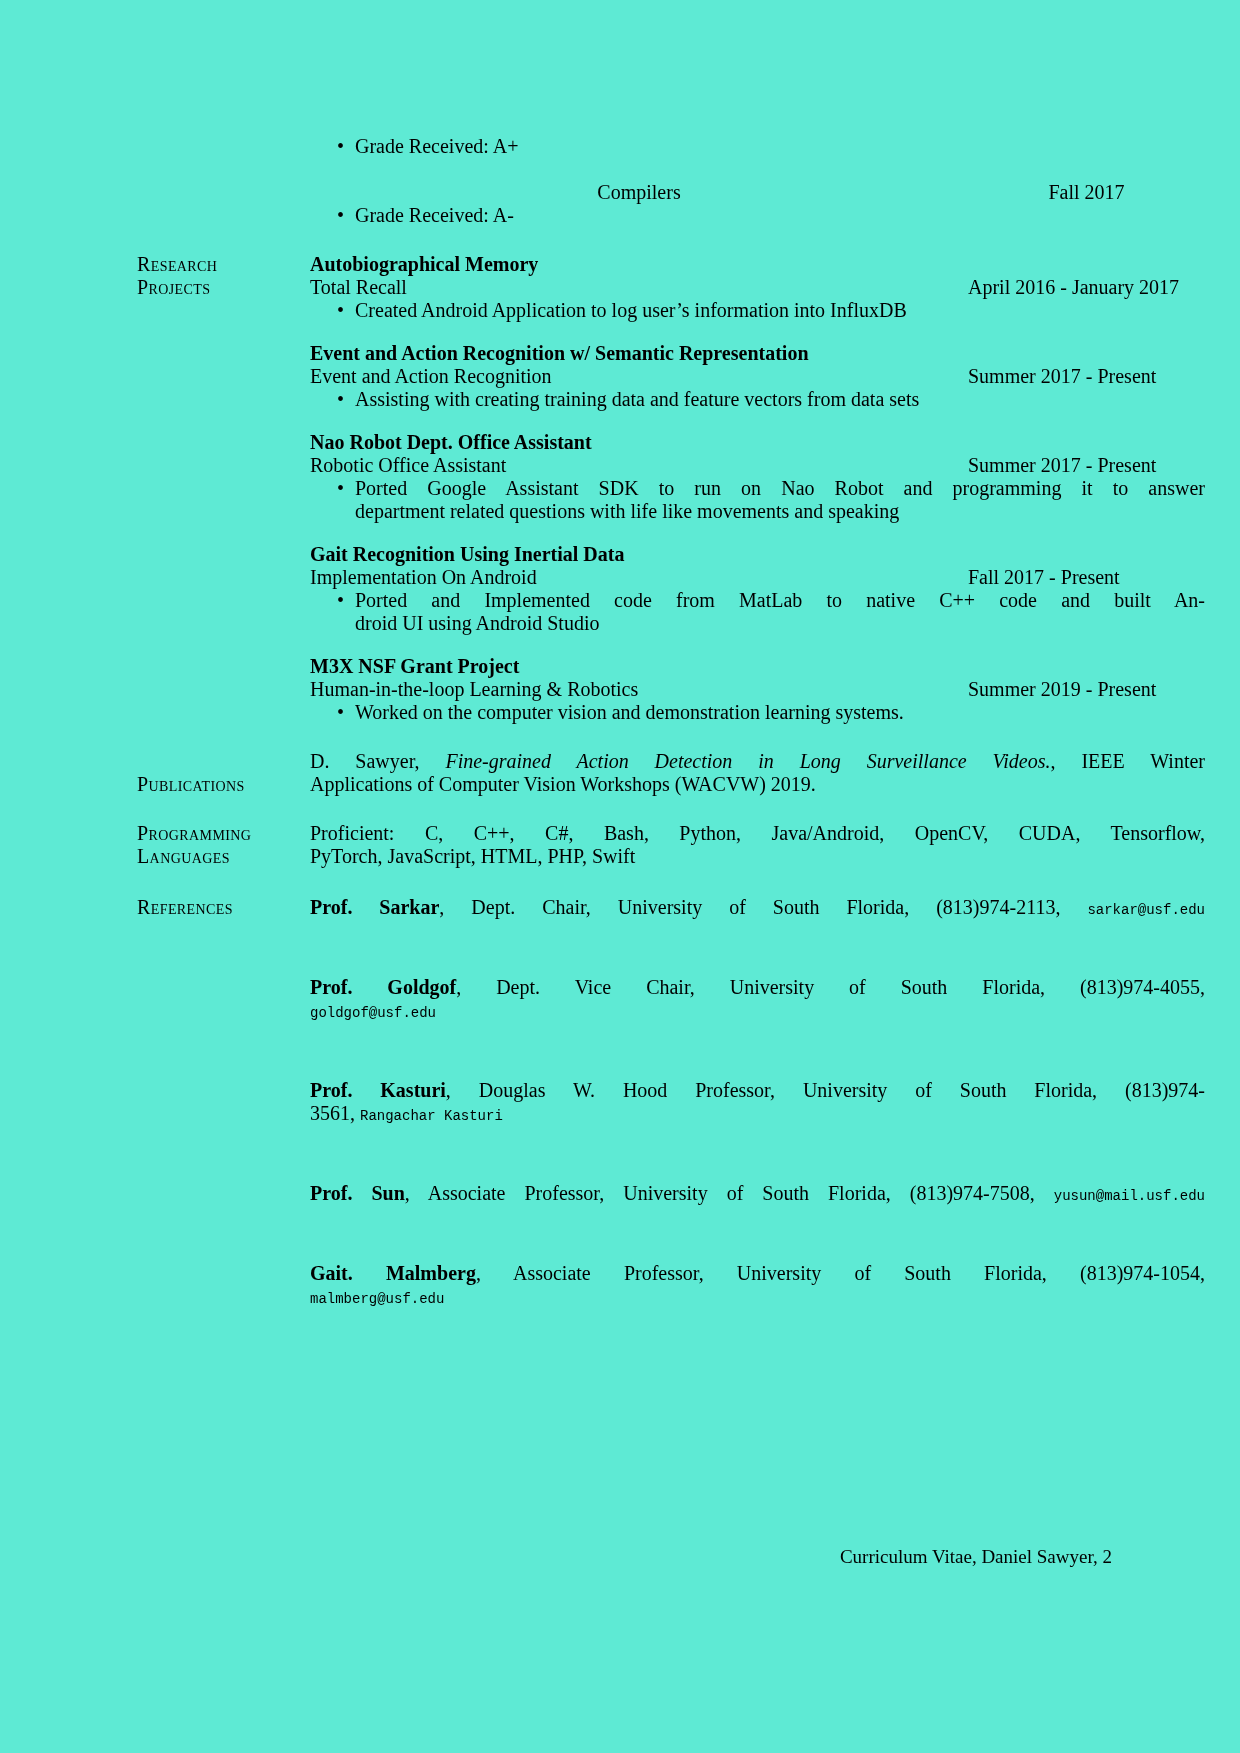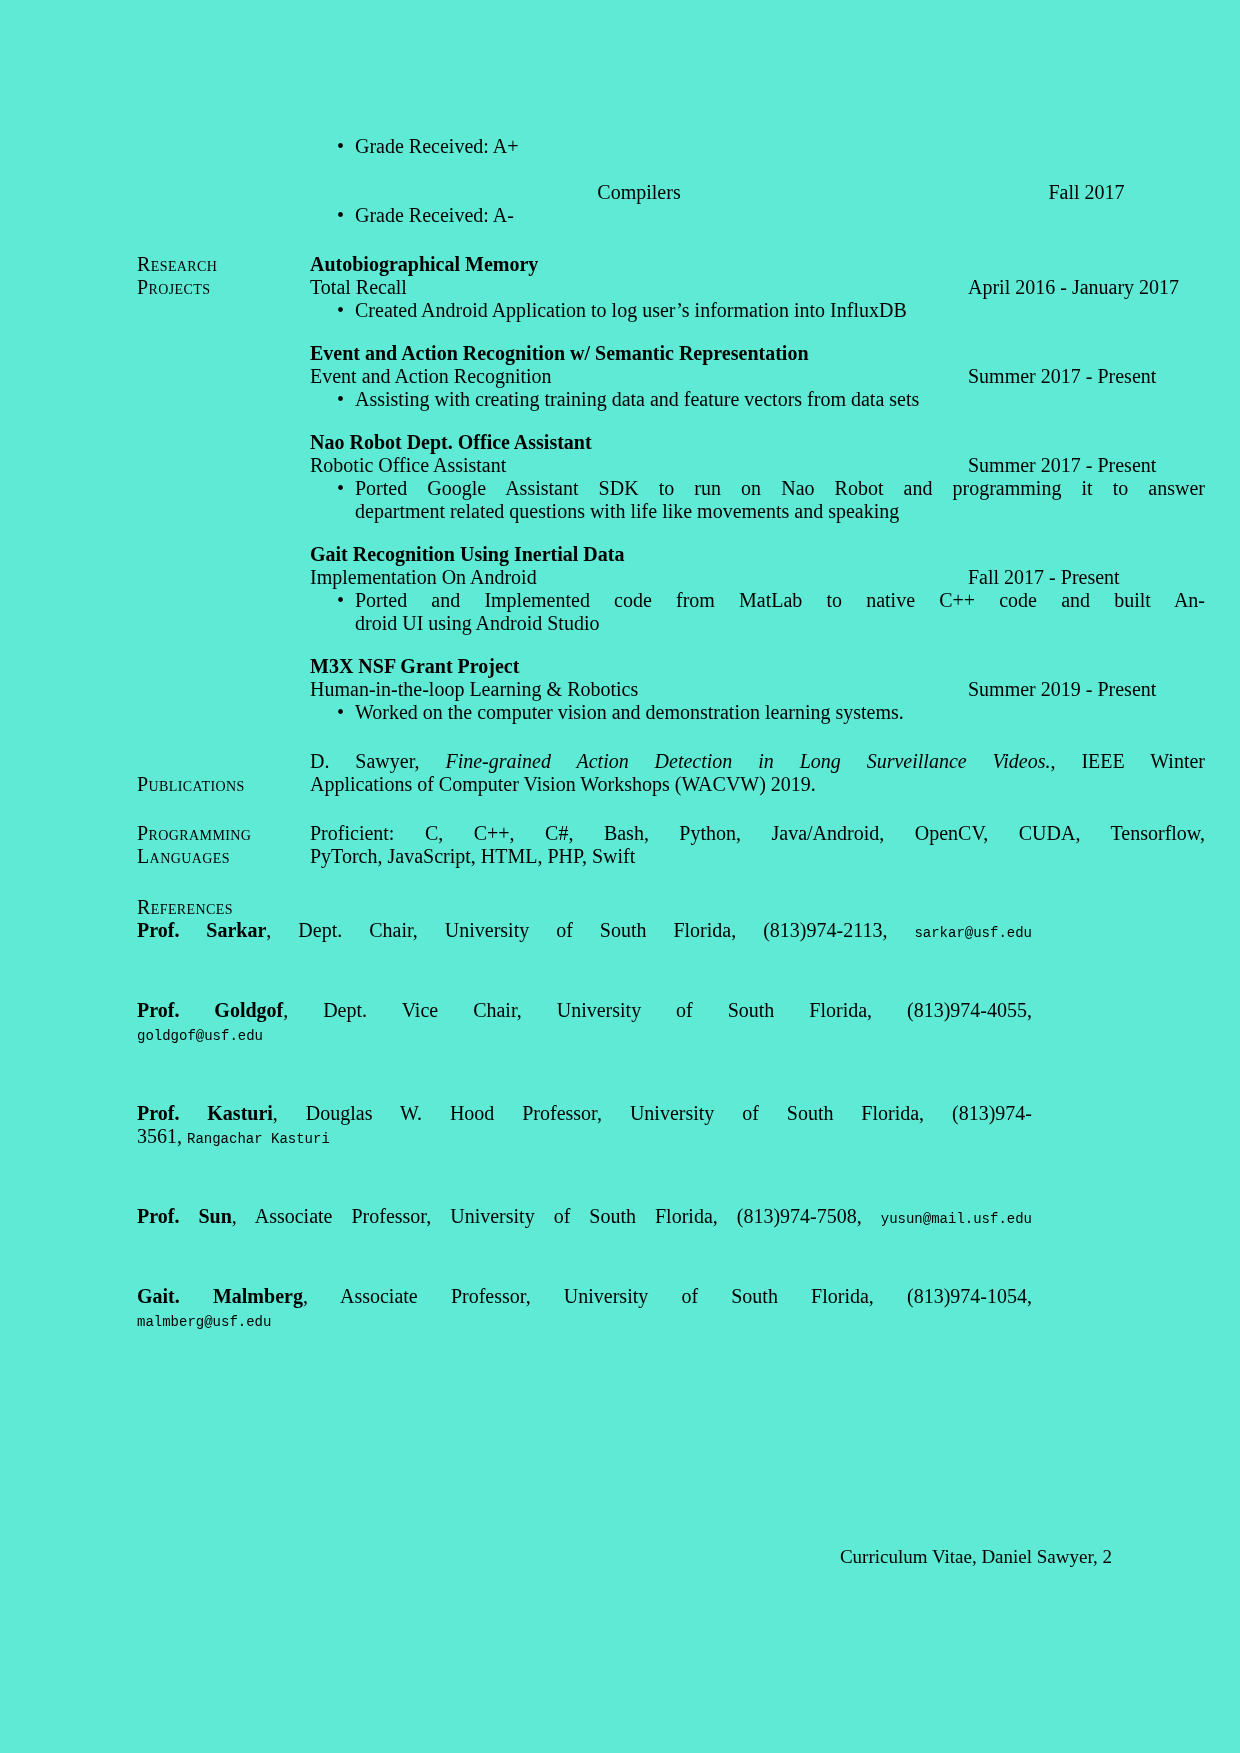--- a/index.html
+++ b/index.html
@@ -37,21 +37,21 @@
   .bullet::before {
     content: "\2022";
     position: absolute;
     left: 27px;
     top: 0;
   }
   .course-line { margin-top: 23px; text-align: center; }
   .sec-research { margin-top: 26px; }
   .sec-pub { margin-top: 26px; align-items: flex-end; }
   .sec-prog { margin-top: 26px; }
-  .sec-ref { margin-top: 28px; flex-direction: column; }
+  .sec-ref { margin-top: 28px; }
   .jl { text-align: justify; text-align-last: justify; }
   .italic { font-style: italic; }
   .mono {
     font-family: "Liberation Mono", monospace;
     font-size: 14px;
   }
   .ref-name { font-weight: bold; }
   .ref-entry { margin-top: 54px; }
   .ref-entry.first { margin-top: 0; }
   .footer {

